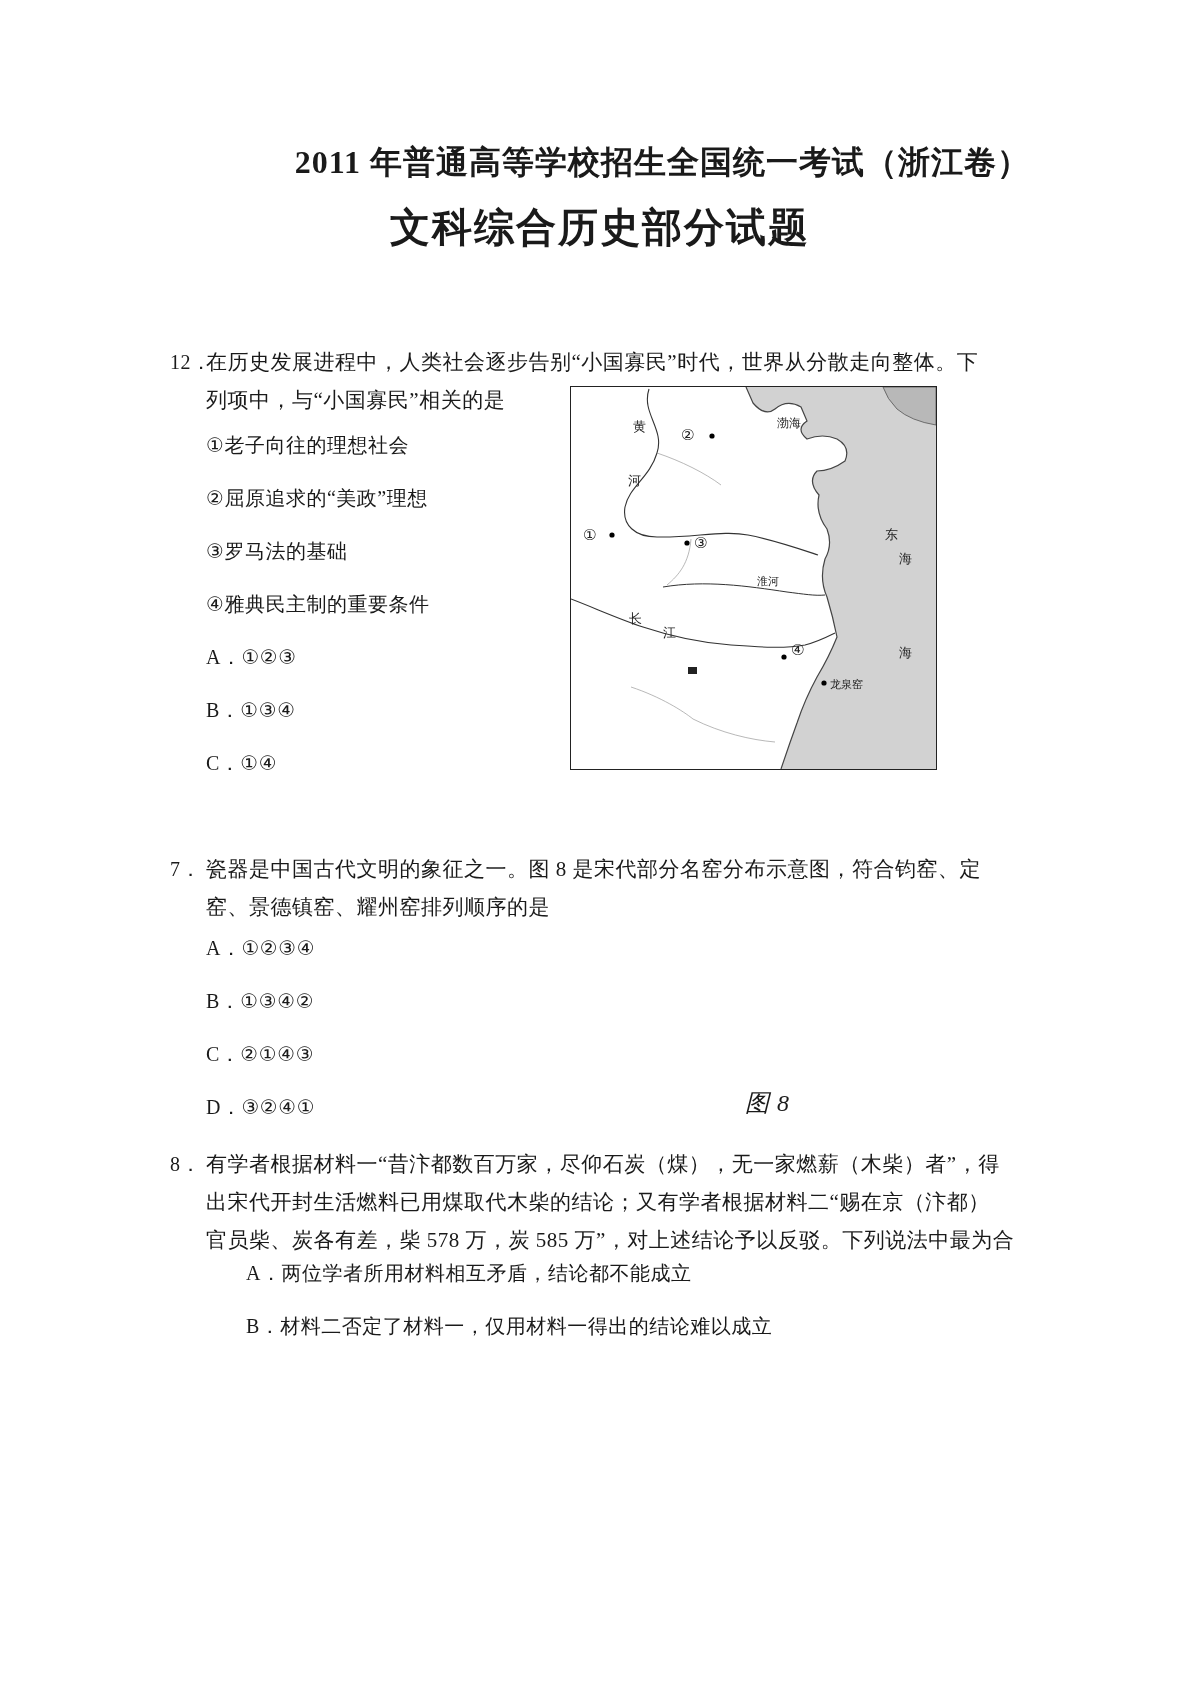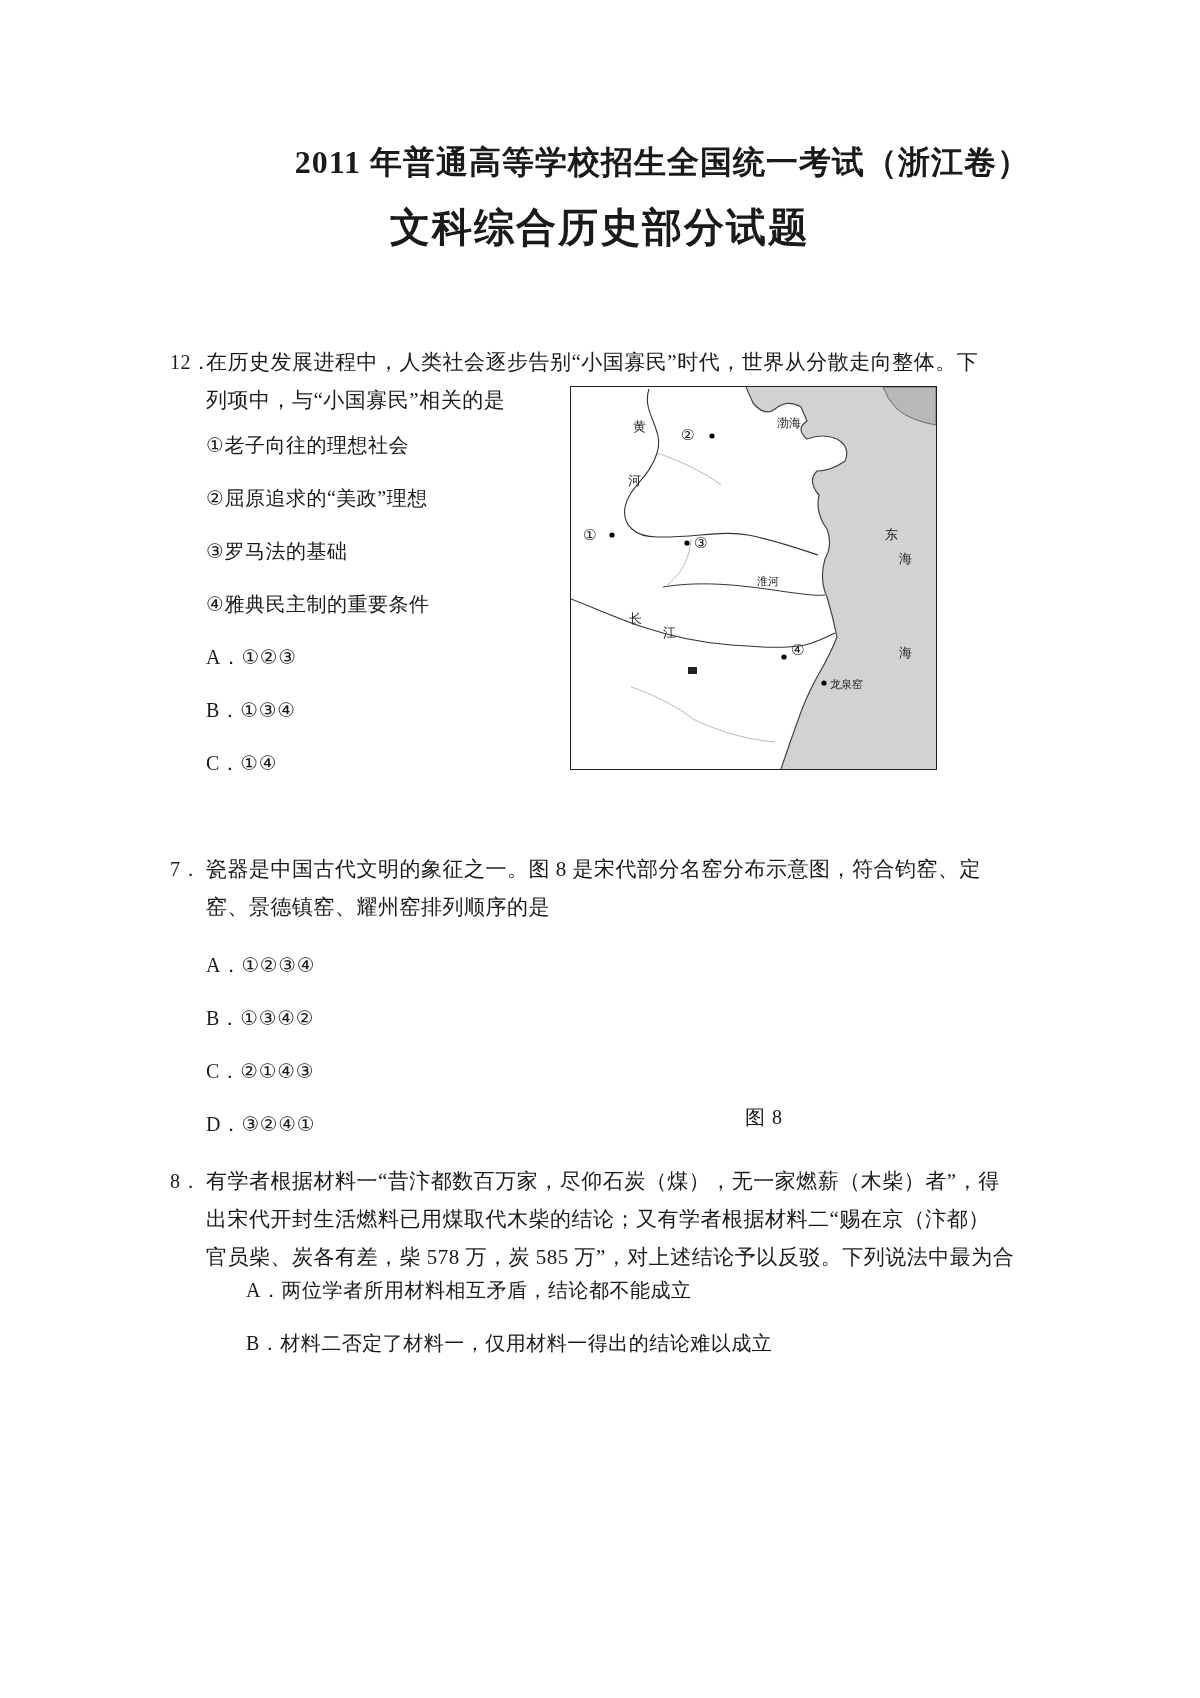--- a/index.html
+++ b/index.html
@@ -26,34 +26,34 @@
   .q12 { margin-top:90px; min-height:485px; }
   .q13 { margin-top:22px; min-height:269px; }
   .q14 { margin-top:26px; }
 
   .q-num { position:absolute; left:0; top:0; font-size:20px; line-height:38px; letter-spacing:0.5px; }
   .stem-line { font-size:21px; line-height:38px; letter-spacing:0.5px; white-space:nowrap; }
   .q-item, .q-option { font-size:20px; line-height:24px; letter-spacing:0.5px; white-space:nowrap; }
   .q-list > * + * { margin-top:29px; }
   .q12 .q-items   { margin-top:14px; }
   .q12 .q-options { margin-top:29px; }
-  .q13 .q-options { margin-top:27px; }
+  .q13 .q-options { margin-top:10px; }
   .q14 .q-options { margin-top:2px;margin-left:40px; }
 
   .map-figure {
     position:absolute; left:400px; top:43px;
     width:367px; height:384px;
     border:1px solid #222; background:#fff;
   }
   .map-figure svg { display:block; }
   .map-figure text { font-family:"Liberation Serif","DejaVu Serif","DejaVu Sans",serif; fill:#222; }
 
   .fig-caption {
-    position:absolute; left:575px; top:255px;
-    font-size:20px; line-height:24px; letter-spacing:1px;
+    position:absolute; left:575px; top:241px;
+    font-size:24px; line-height:24px; letter-spacing:1px;font-style:italic;
   }
 </style>
 </head>
 <body>
 
 <div class="page">
 
   <h1 class="doc-title">2011 年普通高等学校招生全国统一考试（浙江卷）</h1>
   <h2 class="doc-subtitle">文科综合历史部分试题</h2>
 

